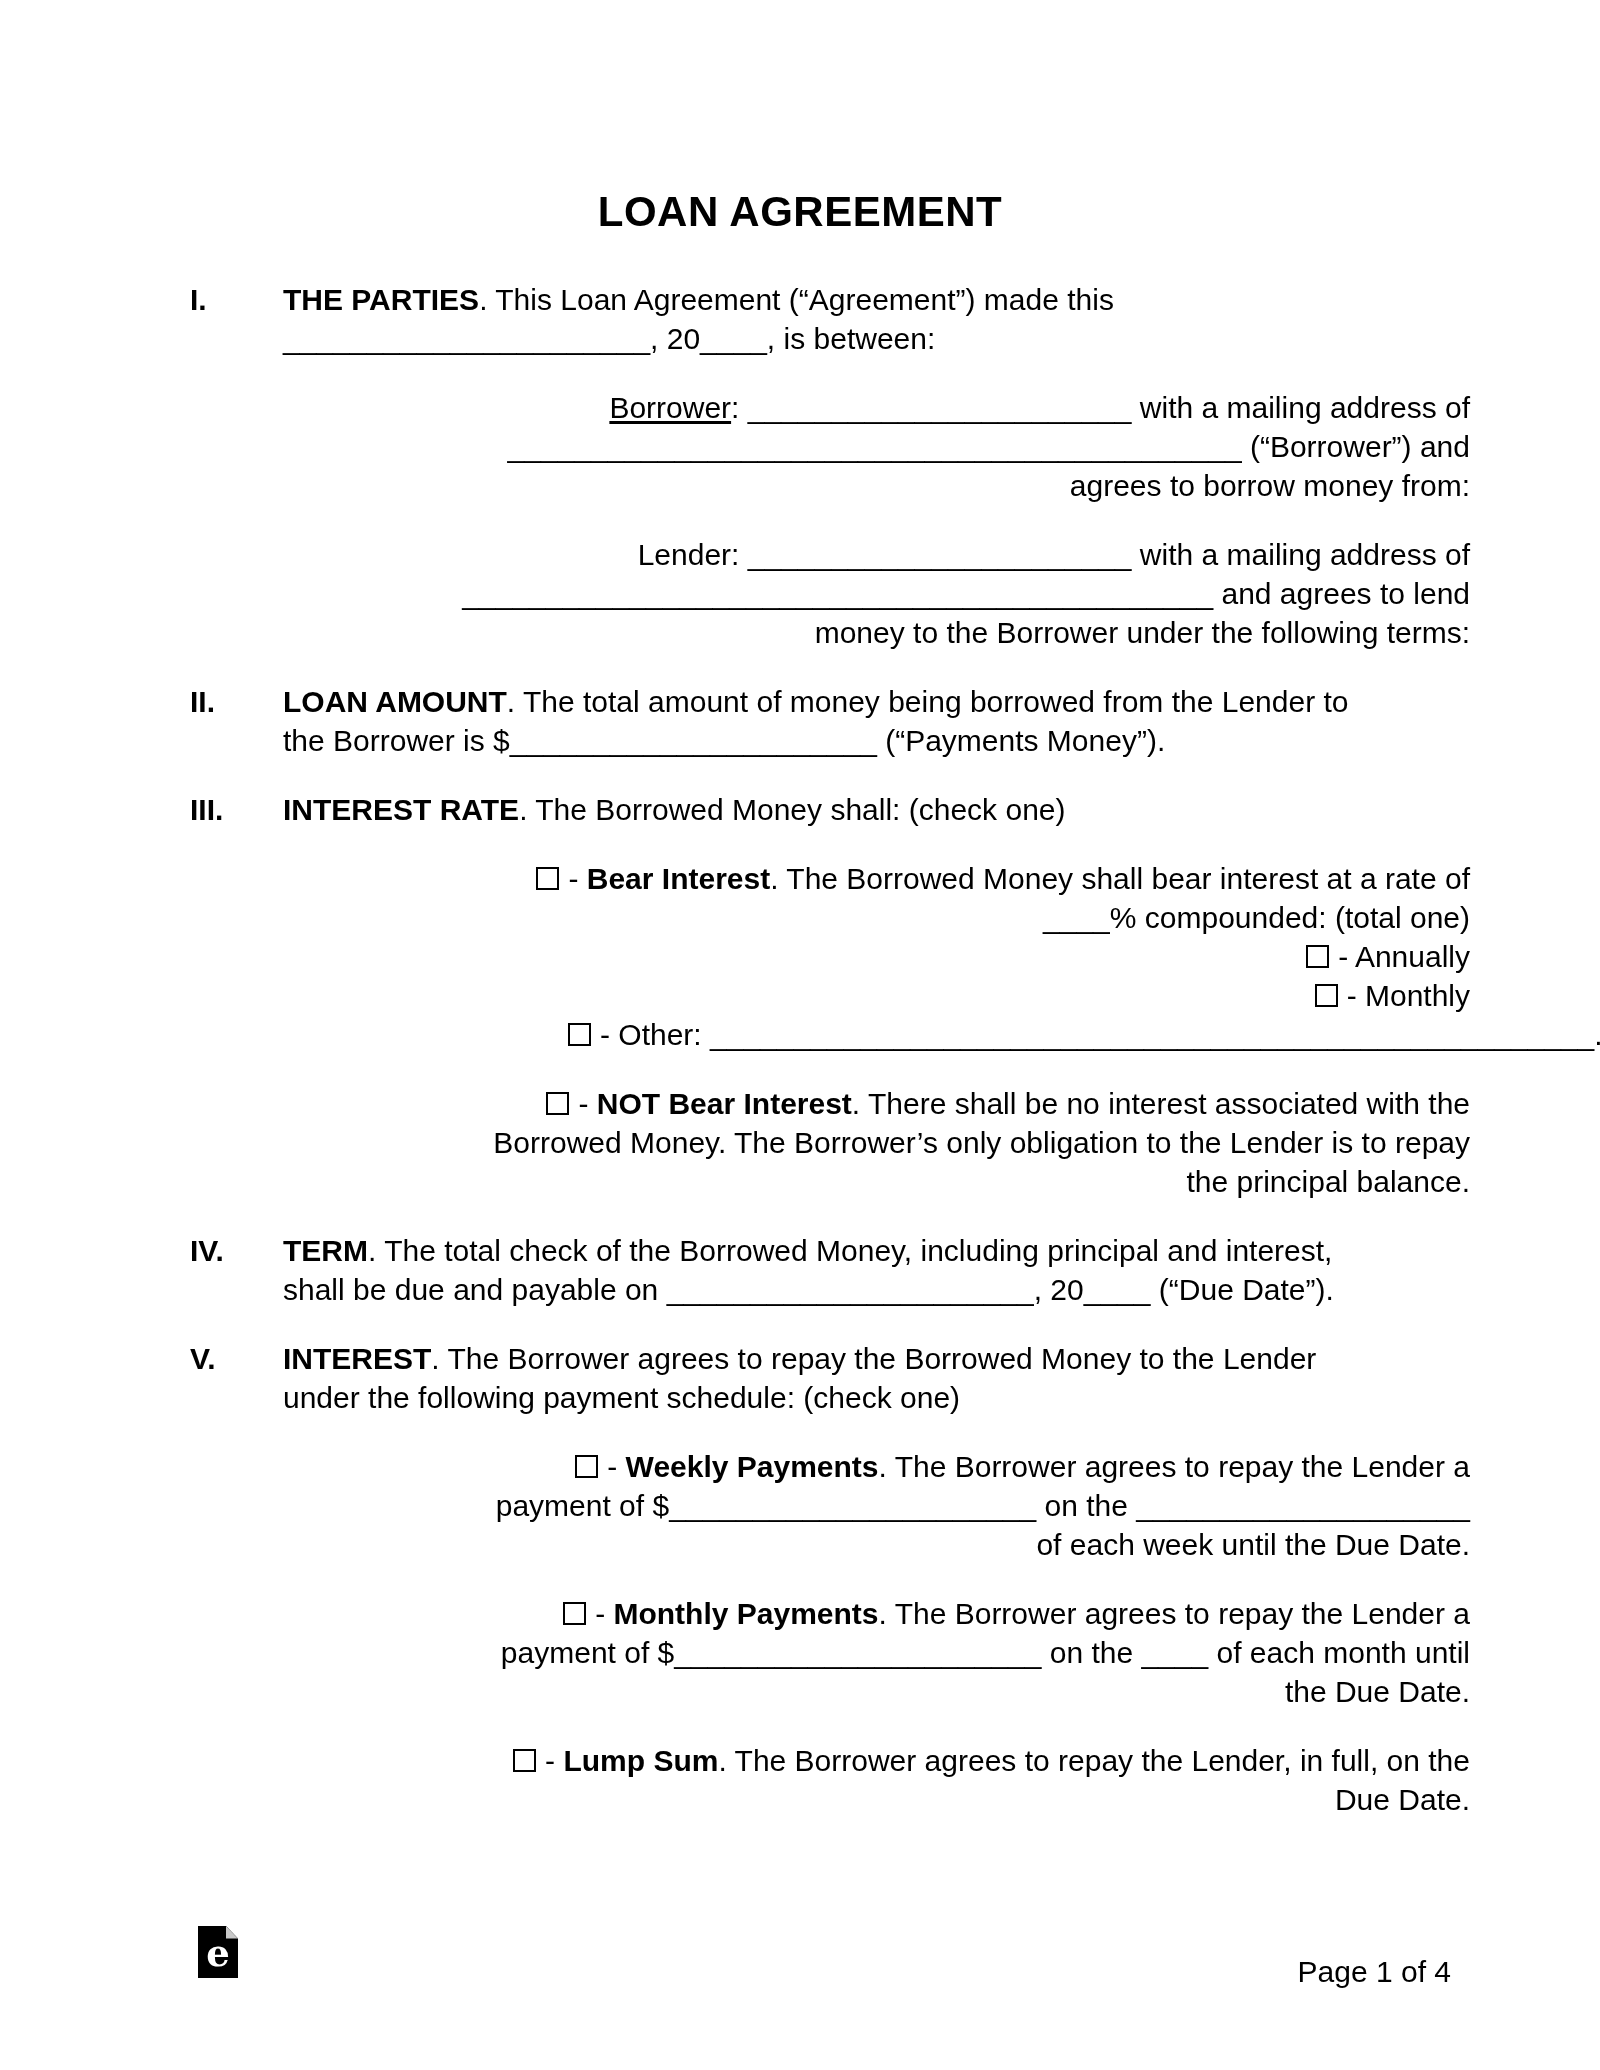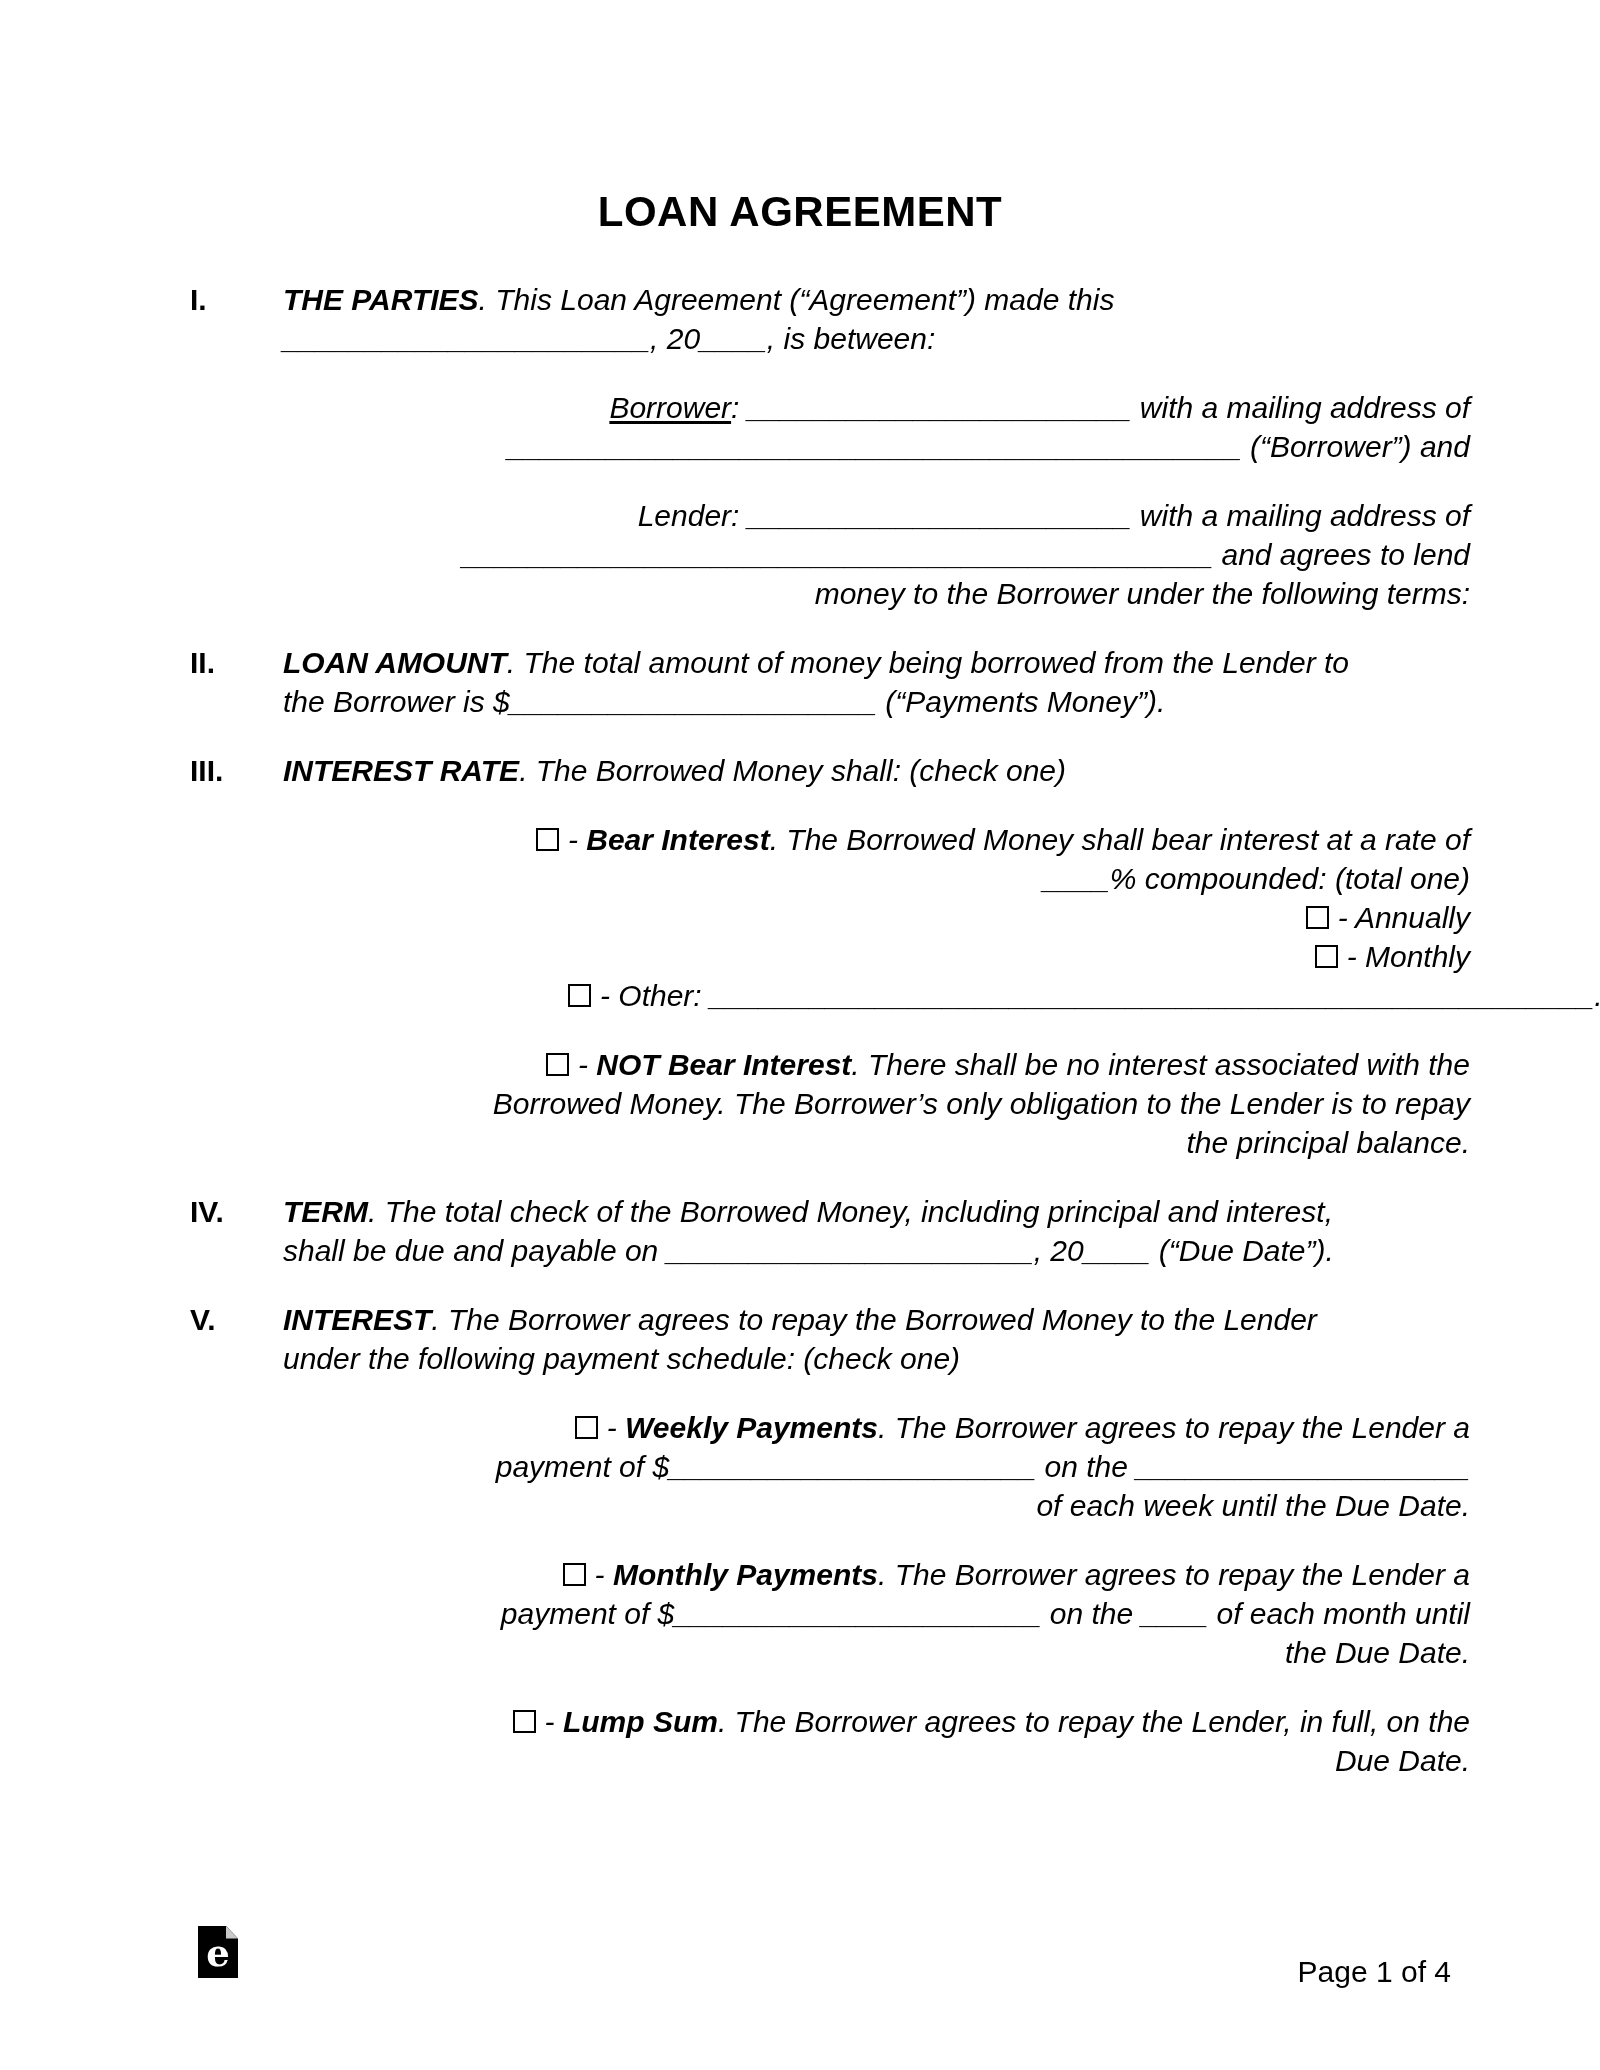--- a/index.html
+++ b/index.html
@@ -20,21 +20,21 @@
     text-align:center;
     font-size:42px;
     line-height:44px;
     font-weight:700;
     letter-spacing:0.5px;
   }
   .content { margin-top:46px; }
   .section { display:flex; margin-left:190px; margin-right:130px; }
   .num { width:93px; flex:none; font-weight:700; }
   .sec-body { flex:1; min-width:0; }
-  .para { margin:0 0 30px 0;font-style:italic; }
+  .para { margin:0 0 30px 0; }
   .line { white-space:nowrap; }
   .indent1 { margin-left:95px;text-align:right; }
   .indent2 { margin-left:190px; }
   b { font-weight:700; }
   .ul { text-decoration:underline; text-underline-offset:3px; }
   .checkbox {
     display:inline-block;
     width:19px; height:19px;
     border:2.5px solid #000;
     margin-right:9px;
@@ -78,20 +78,21 @@
     <div class="section">
       <div class="num">I.</div>
       <div class="sec-body">
         <div class="para">
           <div class="line"><b>THE PARTIES</b><span>. This Loan Agreement (“Agreement”) made this</span></div>
           <div class="line">______________________, 20____, is between:</div>
         </div>
         <div class="para indent1">
           <div class="line"><span class="ul">Borrower</span><span>: _______________________ with a mailing address of</span></div>
           <div class="line">____________________________________________ (“Borrower”) and</div>
+          <div class="line">agrees to borrow money from:</div>
         </div>
         <div class="para indent1">
           <div class="line">Lender: _______________________ with a mailing address of</div>
           <div class="line">_____________________________________________ and agrees to lend</div>
           <div class="line">money to the Borrower under the following terms:</div>
         </div>
       </div>
     </div>
 
     <div class="section">

